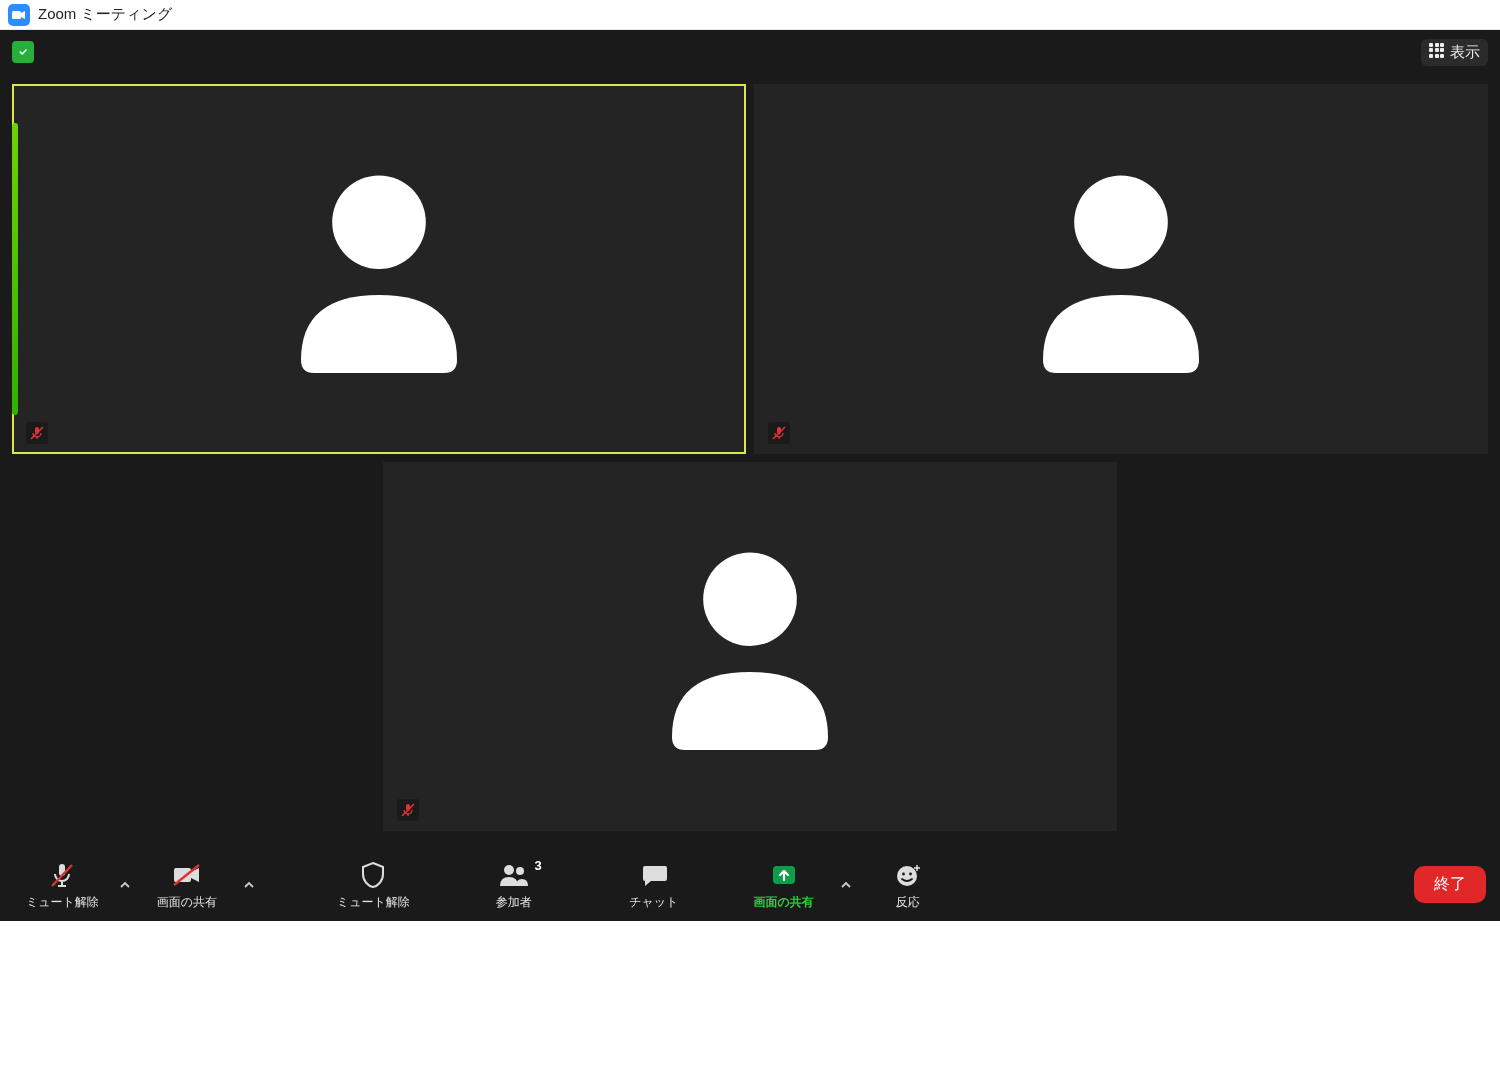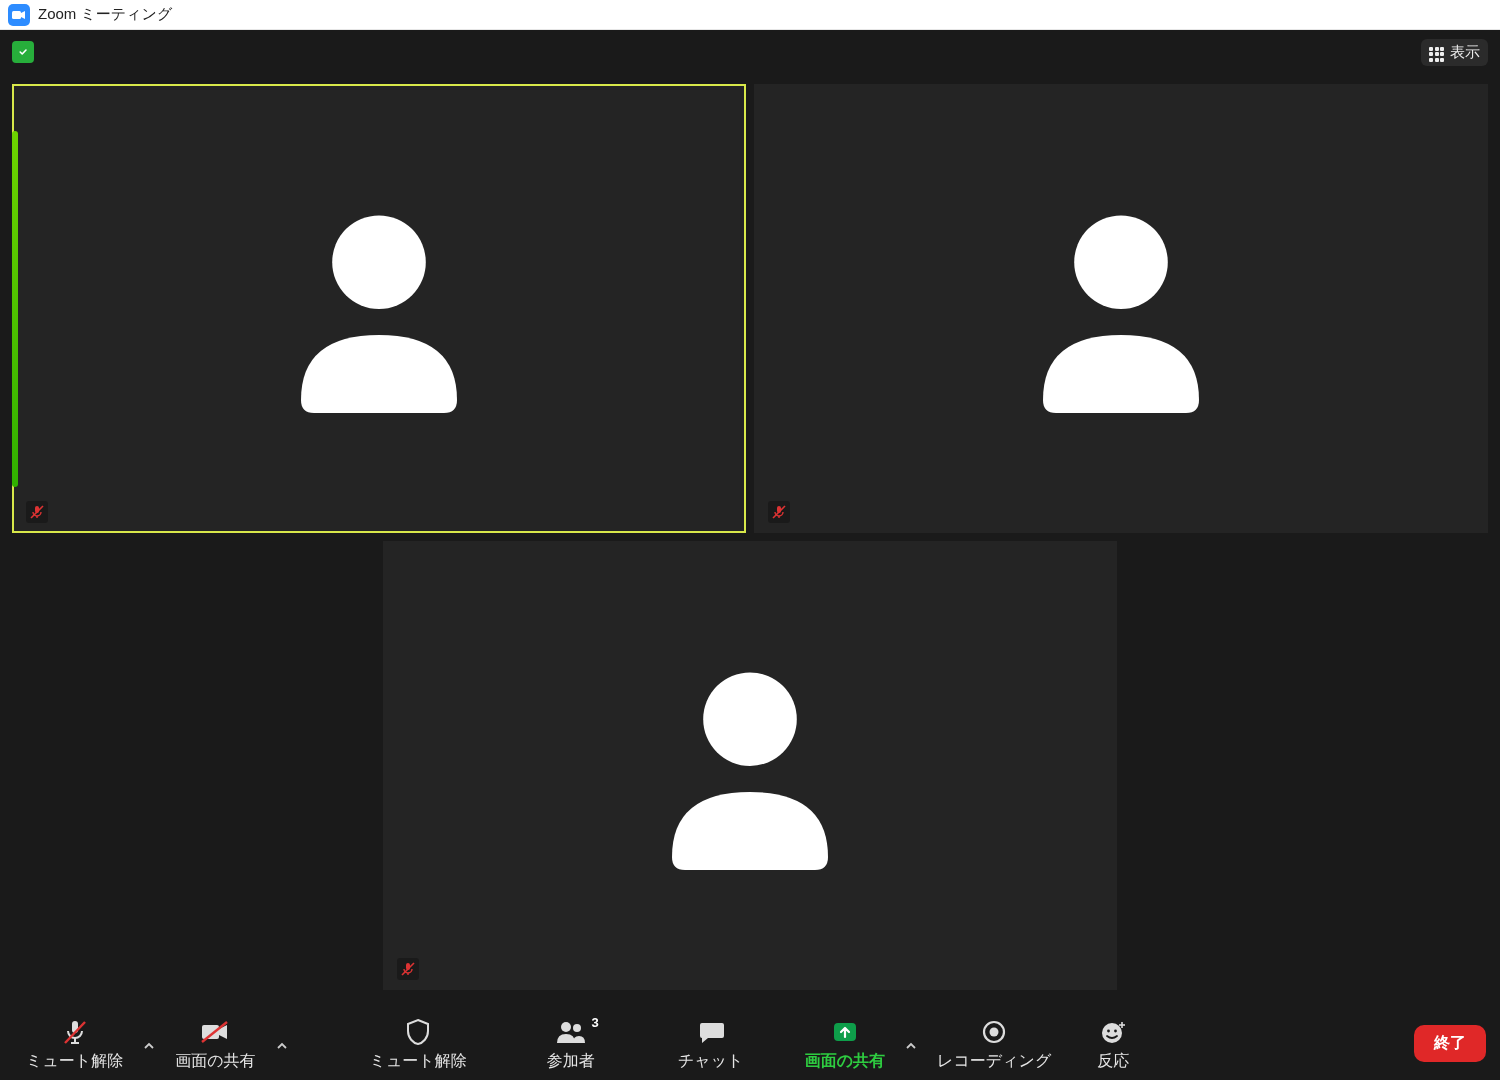--- a/index.html
+++ b/index.html
@@ -9,21 +9,21 @@
     --red:#e02828;
     --share-green:#0e9e4a;
     --share-text:#2ecc40;
   }
   *{box-sizing:border-box;}
   html,body{margin:0;padding:0;height:100%;width:100%;font-family:"Segoe UI","Helvetica Neue",Arial,"Hiragino Kaku Gothic ProN","Meiryo",sans-serif;}
   body{background:#fff;overflow:hidden;}
 
   
   .window{
-    width:1500px;height:1080px;
+    width:1500px;height:921px;
     display:flex;flex-direction:column;
     background:#fff;
   }
 
   
   .titlebar{
     height:30px;background:#fff;display:flex;align-items:center;
     padding:0 8px;border-bottom:1px solid #e6e6e6;gap:8px;
     color:#222;font-size:15px;
   }
@@ -41,21 +41,21 @@
   
   .meeting-header{
     height:44px;display:flex;align-items:center;justify-content:space-between;
     padding:0 12px;color:#eee;font-size:15px;
   }
   .shield-badge{
     width:22px;height:22px;background:#27ae3b;border-radius:4px;
     display:flex;align-items:center;justify-content:center;
   }
   .view-btn{
-    display:flex;align-items:flex-end;gap:6px;padding:4px 8px;border-radius:6px;
+    display:flex;align-items:flex-start;gap:6px;padding:4px 8px;border-radius:6px;
     background:#2b2b2b;color:#eee;font-size:15px;cursor:pointer;
   }
   .view-btn .grid-icon{
     width:15px;height:15px;
     display:grid;grid-template-columns:repeat(3,1fr);grid-template-rows:repeat(3,1fr);gap:1.5px;
   }
   .view-btn .grid-icon span{background:#eee;border-radius:1px;}
 
   
   .gallery{
@@ -86,31 +86,31 @@
   }
   .toolbar-left,.toolbar-right{display:flex;align-items:flex-end;gap:2px;}
   .toolbar-left{flex:1;}
   .tb-item{
     display:flex;flex-direction:column;align-items:center;justify-content:flex-end;
     padding:4px 12px 2px 12px;cursor:pointer;min-width:96px;position:relative;
     color:#e6e6e6;
   }
   .tb-item.share{color:var(--share-text);font-weight:bold;}
   .tb-icon{height:30px;display:flex;align-items:center;justify-content:center;margin-bottom:4px;position:relative;}
-  .tb-label{font-size:16px;white-space:nowrap;}
+  .tb-label{font-size:12px;white-space:nowrap;}
   .tb-caret{
     width:24px;height:56px;display:flex;align-items:center;justify-content:center;cursor:pointer;
   }
   .tb-caret svg{display:block;}
   .badge{
     position:absolute;top:-2px;right:-12px;font-size:13px;color:#fff;font-weight:600;
   }
   .end-btn{
     background:var(--red);color:#fff;border:none;border-radius:10px;
-    padding:8px 20px;font-size:16px;font-weight:700;cursor:pointer;margin-left:12px;
+    padding:8px 20px;font-size:16px;font-weight:400;cursor:pointer;margin-left:12px;
   }
 </style>
 </head>
 <body>
 
 <div class="window">
 
   <div class="titlebar">
     <div class="zoom-logo">
       <svg width="14" height="10" viewBox="0 0 14 10">
@@ -279,29 +279,20 @@
               </svg>
           </div>
           <span class="tb-label">画面の共有</span>
         </div>
         <div class="tb-caret">
             <svg width="12" height="12" viewBox="0 0 12 12">
               <path d="M2 8 L6 4 L10 8" stroke="#ccc" stroke-width="1.8" fill="none"></path>
             </svg>
           </div>
 
-        <div class="tb-item">
-          <div class="tb-icon">
-            <svg width="26" height="26" viewBox="0 0 26 26">
-                <circle cx="13" cy="13" r="10" fill="none" stroke="#ddd" stroke-width="2.2"></circle>
-                <circle cx="13" cy="13" r="4.5" fill="#ddd"></circle>
-              </svg>
-          </div>
-          <span class="tb-label">レコーディング</span>
-        </div>
 
         <div class="tb-item">
           <div class="tb-icon">
             <svg width="28" height="26" viewBox="0 0 28 26">
                 <circle cx="13" cy="14" r="10" fill="#ddd"></circle>
                 <circle cx="9.5" cy="12" r="1.4" fill="#1a1a1a"></circle>
                 <circle cx="16.5" cy="12" r="1.4" fill="#1a1a1a"></circle>
                 <path d="M8 17 Q13 21 18 17" stroke="#1a1a1a" stroke-width="1.8" fill="none" stroke-linecap="round"></path>
                 <g transform="translate(20,3)">
                   <line x1="3" y1="0" x2="3" y2="6" stroke="#ddd" stroke-width="1.6"></line>

